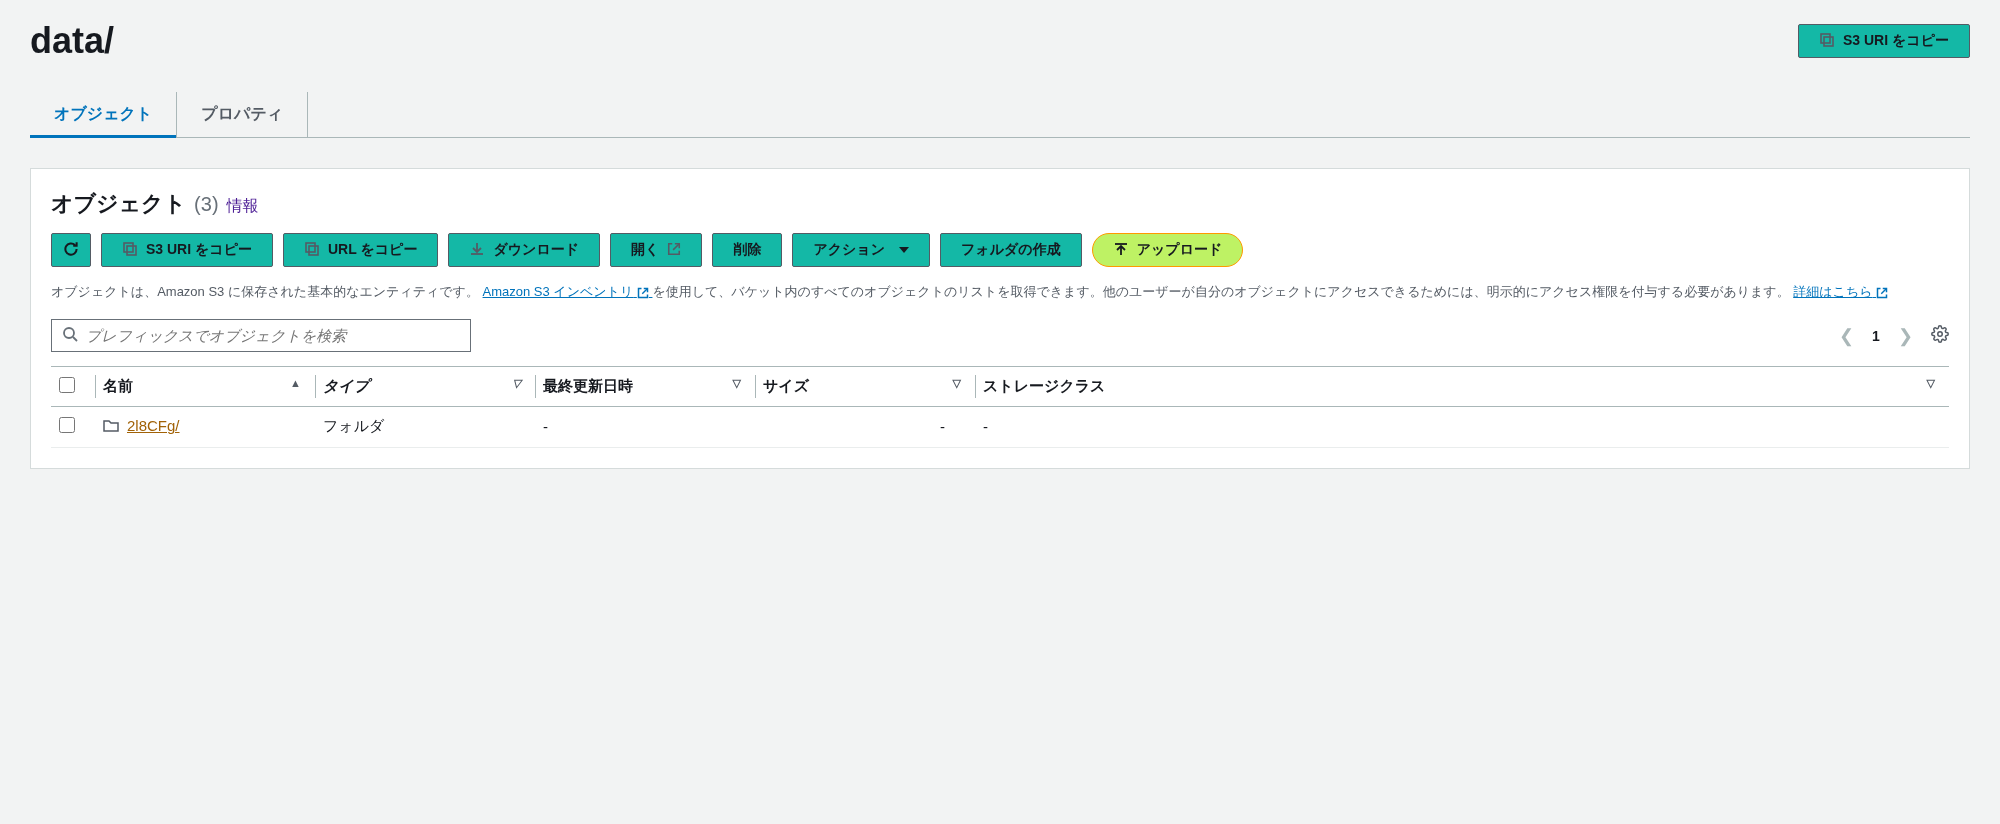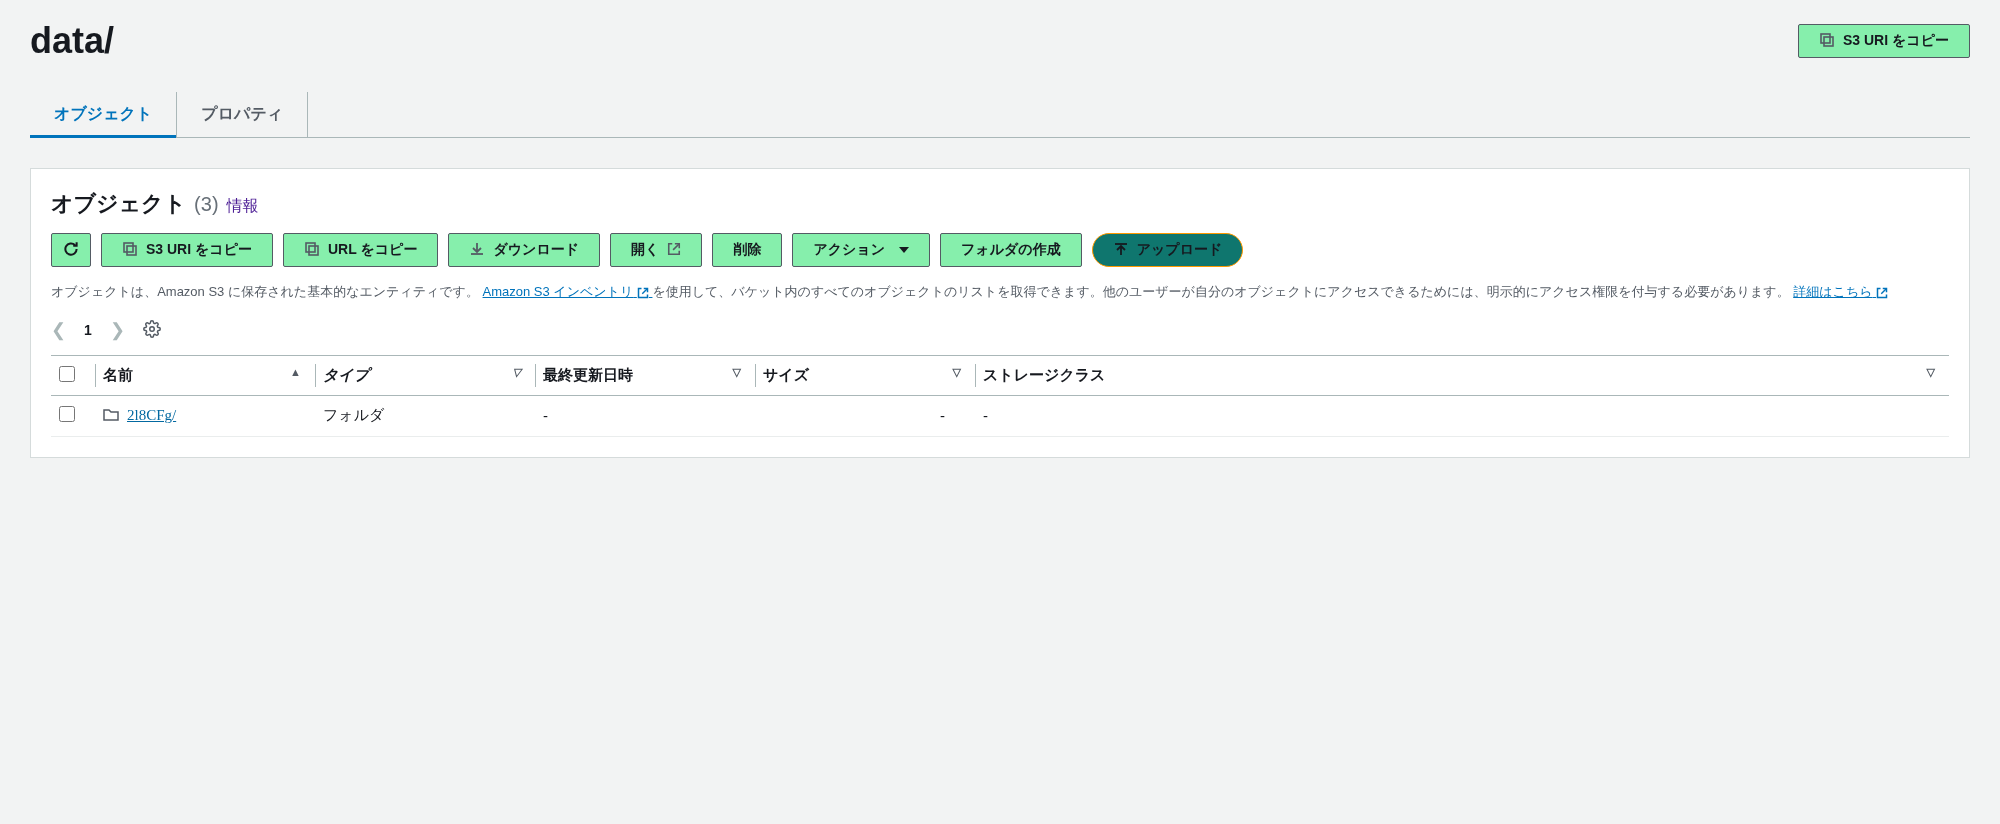--- a/index.html
+++ b/index.html
@@ -22,30 +22,30 @@
       font-size: 36px;
       font-weight: 700;
       color: #16191f;
     }
     .btn {
       display: inline-flex;
       align-items: center;
       gap: 8px;
       padding: 6px 20px;
       border: 1px solid #545b64;
-      background: #86efac;
+      background: #14b8a6;
       border-radius: 2px;
       font-weight: 700;
       font-size: 14px;
       cursor: pointer;
       color: #16191f;
       height: 34px;
     }
     .btn-primary {
-      background: #0f766e;
+      background: #bef264;
       border-color: #ff9900;
       color: #16191f;
       border-radius: 17px;
     }
     .btn-icon-only {
       padding: 6px 10px;
     }
     .tabs {
       display: flex;
       border-bottom: 1px solid #aab7b8;
@@ -171,24 +171,23 @@
     td {
       padding: 10px 8px;
       border-bottom: 1px solid #eaeded;
       font-size: 15px;
     }
     .checkbox {
       width: 16px;
       height: 16px;
     }
     .obj-link {
-      color: #0369a1;
+      color: #a16207;
       text-decoration: underline;
       cursor: pointer;
-      font-family: Liberation Serif, serif;
     }
     .folder-icon {
       display: inline-block;
       vertical-align: middle;
       margin-right: 8px;
     }
     .sort-icon, .filter-icon {
       font-size: 11px;
       color: #545b64;
       float: right;
@@ -325,20 +324,29 @@
       <a><span>詳細はこちら</span>
         <svg class="icon-svg" width="12" height="12" viewBox="0 0 16 16" fill="none" stroke="#0073bb" stroke-width="2">
           <path d="M6 2H2v12h12v-4"></path>
             <path d="M9 2h5v5"></path>
             <path d="M14 2L7 9"></path>
         </svg>
       </a>
     </div>
 
     <div class="search-row">
+      <div class="search-box">
+        <span class="icon-svg">
+          <svg width="16" height="16" viewBox="0 0 16 16" fill="none" stroke="#687078" stroke-width="1.8">
+            <circle cx="7" cy="7" r="5"></circle>
+              <path d="M11 11l4 4"></path>
+          </svg>
+        </span>
+        <input type="text" placeholder="プレフィックスでオブジェクトを検索" style="">
+      </div>
       <div class="pagination">
         <span class="page-arrow">❮</span>
         <span class="page-num">1</span>
         <span class="page-arrow">❯</span>
         <span class="icon-svg">
           <svg width="18" height="18" viewBox="0 0 24 24" fill="none" stroke="#545b64" stroke-width="2">
             <circle cx="12" cy="12" r="3"></circle>
             <path d="M19.4 15a1.65 1.65 0 0 0 .33 1.82l.06.06a2 2 0 1 1-2.83 2.83l-.06-.06a1.65 1.65 0 0 0-1.82-.33 1.65 1.65 0 0 0-1 1.51V21a2 2 0 0 1-4 0v-.09a1.65 1.65 0 0 0-1-1.51 1.65 1.65 0 0 0-1.82.33l-.06.06a2 2 0 1 1-2.83-2.83l.06-.06a1.65 1.65 0 0 0 .33-1.82 1.65 1.65 0 0 0-1.51-1H3a2 2 0 0 1 0-4h.09a1.65 1.65 0 0 0 1.51-1 1.65 1.65 0 0 0-.33-1.82l-.06-.06a2 2 0 1 1 2.83-2.83l.06.06a1.65 1.65 0 0 0 1.82.33h0a1.65 1.65 0 0 0 1-1.51V3a2 2 0 0 1 4 0v.09a1.65 1.65 0 0 0 1 1.51h0a1.65 1.65 0 0 0 1.82-.33l.06-.06a2 2 0 1 1 2.83 2.83l-.06.06a1.65 1.65 0 0 0-.33 1.82v0a1.65 1.65 0 0 0 1.51 1H21a2 2 0 0 1 0 4h-.09a1.65 1.65 0 0 0-1.51 1z"></path>
           </svg>
         </span>

